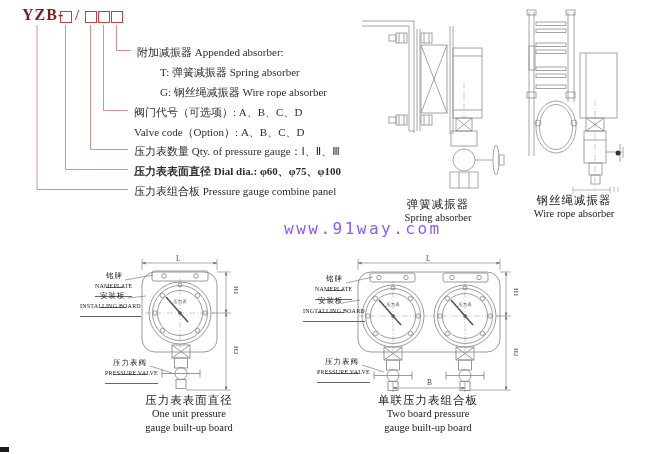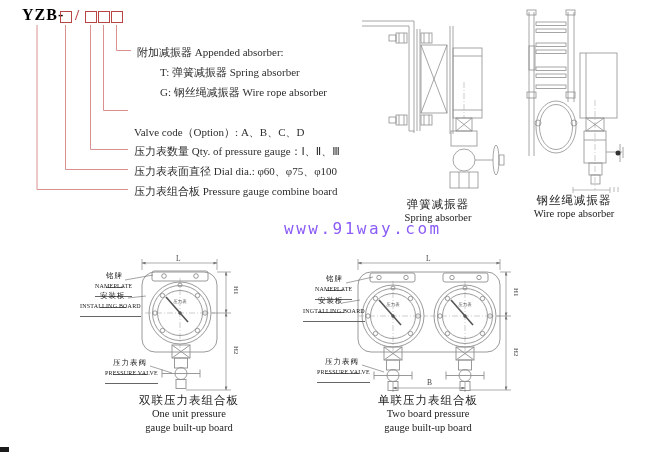--- a/index.html
+++ b/index.html
@@ -1,29 +1,29 @@
 <!DOCTYPE html>
 <html><head>
 <meta charset="utf-8">
 <style>
   html,body{margin:0;padding:0;background:#fff;}
   .page{position:relative;width:652px;height:454px;background:#ffffff;overflow:hidden;
         font-family:"Liberation Serif", serif;color:#333;}
   svg.art{position:absolute;left:0;top:0;}
   
   .code-prefix{position:absolute;left:22px;top:6px;font-size:16px;font-weight:bold;
-               color:#000000;letter-spacing:1px;}
+               color:#7f1d1d;letter-spacing:1px;}
   .code-box{position:absolute;top:11px;width:10px;height:10px;border:1.3px solid #b94444;}
   .cb1{left:60px;} .cb2{left:85px;} .cb3{left:98px;} .cb4{left:111px;}
   .code-slash{position:absolute;left:75px;top:7px;font-size:15px;color:#b94444;font-weight:bold;}
   
   .lg{position:absolute;font-size:11px;color:#2e2e2e;white-space:nowrap;}
   .lg0{left:137px;top:45px;} .lg1{left:160px;top:65px;} .lg2{left:160px;top:85px;}
   .lg3{left:134px;top:105px;} .lg4{left:134px;top:125px;} .lg5{left:134px;top:144px;}
-  .lg6{left:134px;top:164px;} .lg7{left:134px;top:184px;}
+  .lg6{left:134px;top:164px;font-weight:bold;} .lg7{left:134px;top:184px;}
   
   .watermark{position:absolute;left:284px;top:219px;font-family:"DejaVu Sans Mono",monospace;
              font-size:16px;letter-spacing:2.5px;color:#8b5cf6;}
   
   .cap{position:absolute;text-align:center;line-height:1.25;color:#222;}
   .cap .zh{font-size:11.5px;letter-spacing:1px;}
   .cap .en{font-size:10.5px;}
   .cap-spring{left:388px;top:197px;width:100px;}
   .cap-wire{left:521px;top:193px;width:106px;}
   .cap-single{left:128px;top:393px;width:122px;}
@@ -202,24 +202,25 @@
   <span class="code-prefix">YZB-</span>
   <span class="code-box cb1"></span>
   <span class="code-slash">/</span>
   <span class="code-box cb2"></span>
   <span class="code-box cb3"></span>
   <span class="code-box cb4"></span>
 
   <div class="lg lg0">附加减振器  Appended absorber:</div>
   <div class="lg lg1">T: 弹簧减振器  Spring absorber</div>
   <div class="lg lg2">G: 钢丝绳减振器  Wire rope absorber</div>
+  <div class="lg lg3">阀门代号（可选项）: A、B、C、D</div>
   <div class="lg lg4">Valve code（Option）: A、B、C、D</div>
   <div class="lg lg5">压力表数量  Qty. of pressure gauge：Ⅰ、Ⅱ、Ⅲ</div>
   <div class="lg lg6">压力表表面直径  Dial dia.: φ60、φ75、φ100</div>
-  <div class="lg lg7">压力表组合板  Pressure gauge combine board</div>
+  <div class="lg lg7">压力表组合板  Pressure gauge combine panel</div>
 
   <div class="watermark">www.91way.com</div>
 
   <div class="cap cap-spring">
     <div class="zh">弹簧减振器</div>
     <div class="en">Spring absorber</div>
   </div>
   <div class="cap cap-wire">
     <div class="zh">钢丝绳减振器</div>
     <div class="en">Wire rope absorber</div>
@@ -245,21 +246,21 @@
   <div class="tl zh7" style="left:318px;top:297px;">
     <span class="u">安装板</span></div>
   <div class="tl en6" style="left:303px;top:308px;">
     <span class="u">INGTALLING BOARD</span></div>
   <div class="tl zh7" style="left:325px;top:358px;">
     <span class="u">压力表阀</span></div>
   <div class="tl en6" style="left:317px;top:369px;">
     <span class="u">PRESSURE VALVE</span></div>
 
   <div class="cap cap-single">
-    <div class="zh">双联压力表组合板</div>
+    <div class="zh">压力表表面直径</div>
     <div class="en">One unit pressure</div>
     <div class="en">gauge built-up board</div>
   </div>
   <div class="cap cap-double">
     <div class="zh">单联压力表组合板</div>
     <div class="en">Two board pressure</div>
     <div class="en">gauge built-up board</div>
   </div>
 
   <div class="corner-mark"></div>

